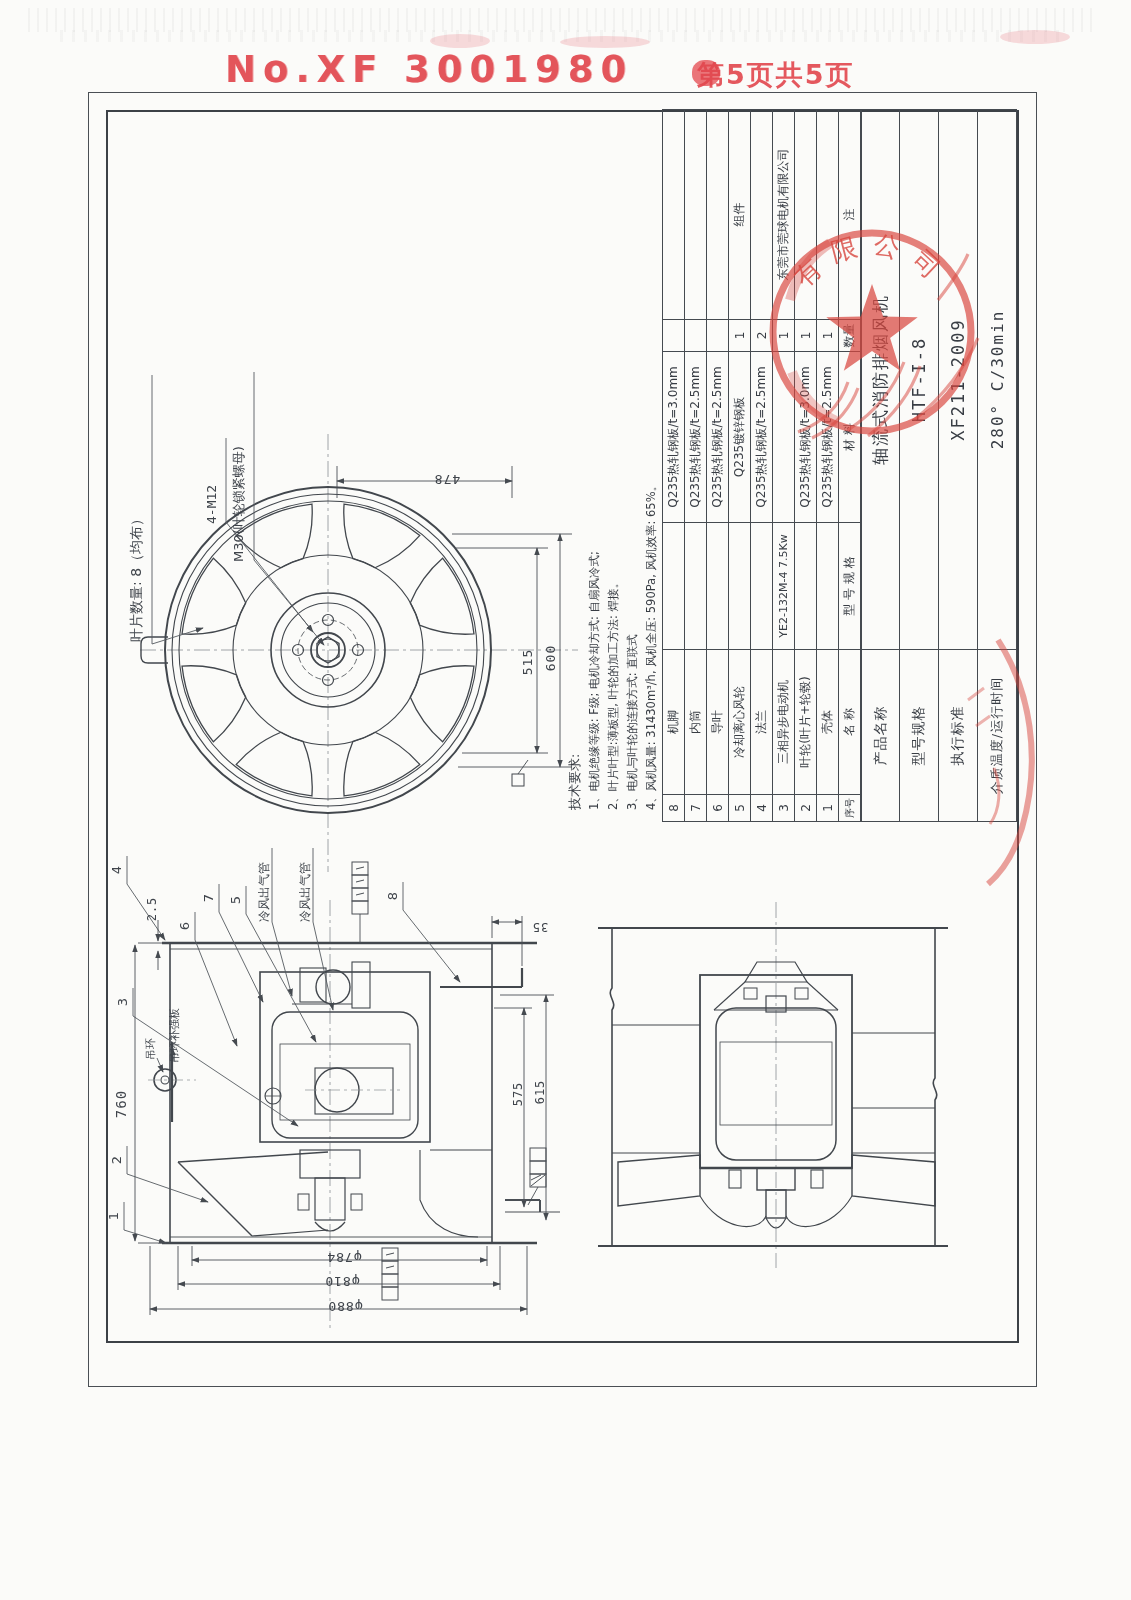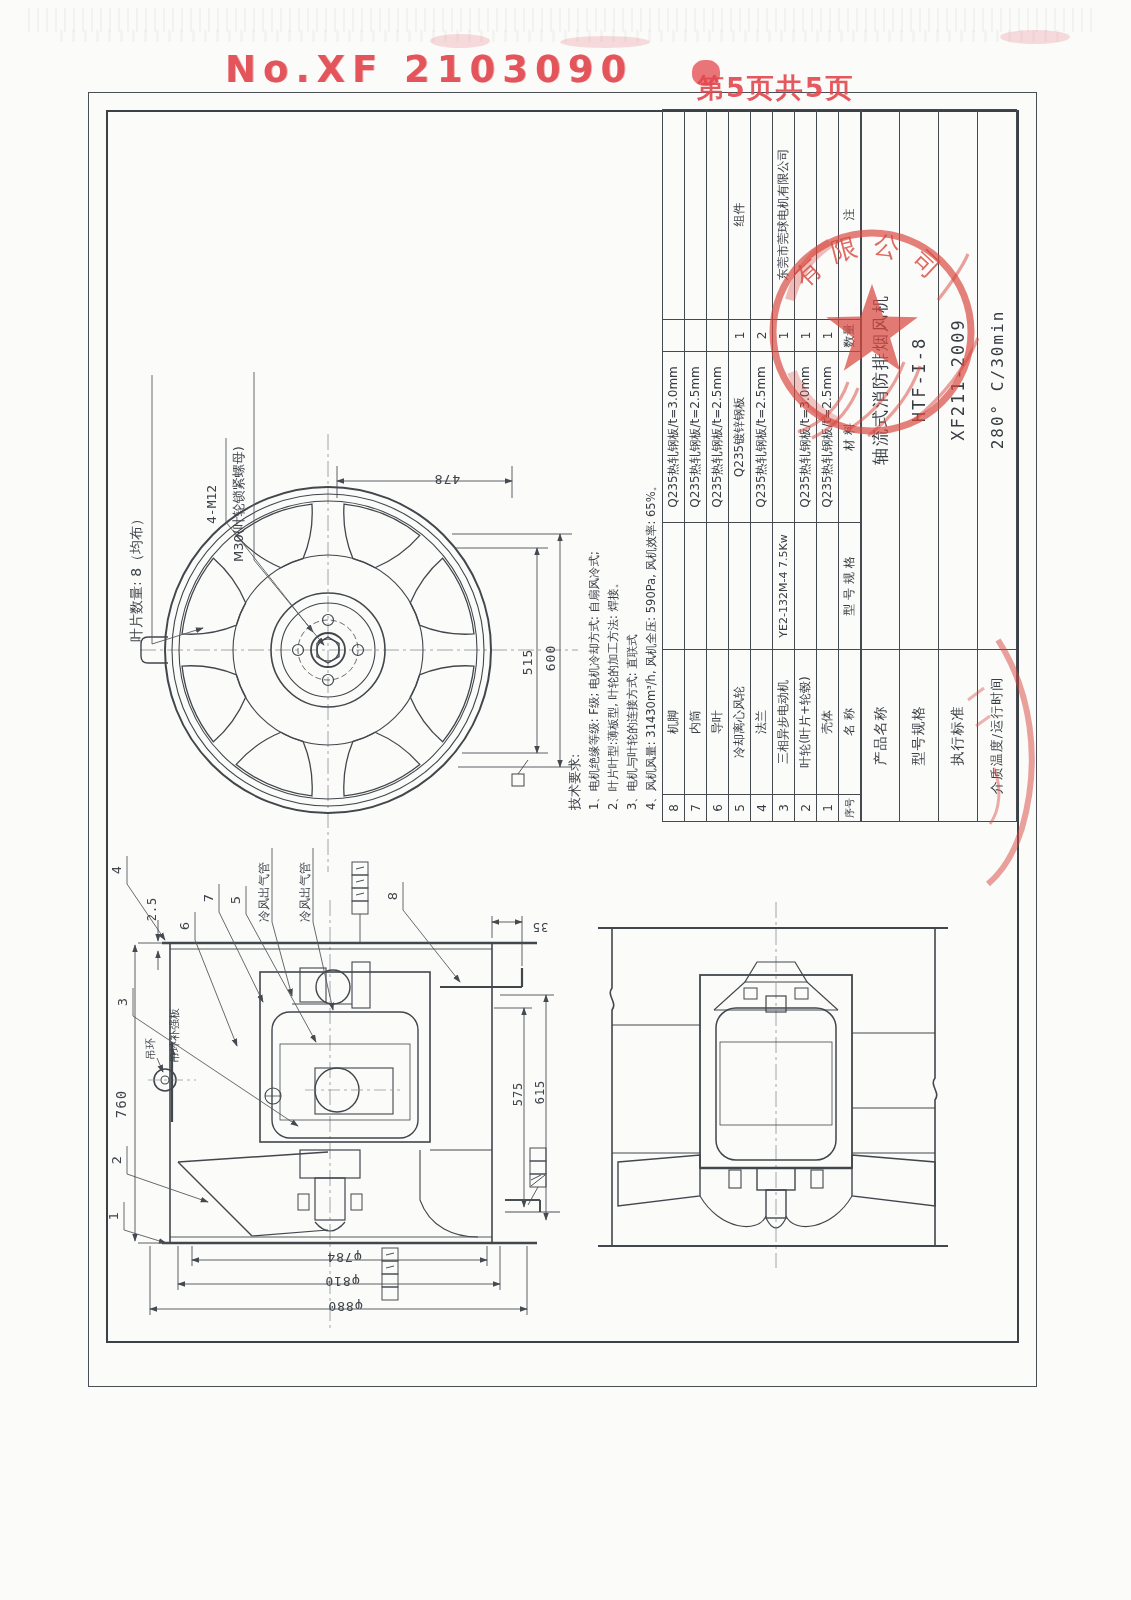--- a/index.html
+++ b/index.html
@@ -8,21 +8,21 @@
   
   .rot90{position:absolute;transform-origin:0 0;transform:rotate(-90deg) translateX(-100%);}
   .rot180{position:absolute;transform:rotate(180deg);}
   
   .border-outer{position:absolute;left:88px;top:92px;width:947px;height:1293px;border:1.6px solid #4a4f55;}
   .border-inner{position:absolute;left:106px;top:110px;width:909px;height:1229px;border:2.2px solid #3c4147;}
   
   .doc-no{position:absolute;left:225px;top:48px;font-size:37px;font-weight:bold;color:#e2474e;
           letter-spacing:7px;opacity:.92;text-shadow:1px 0 0 rgba(224,70,77,.45);}
   .page-info{position:absolute;left:697px;top:57px;font-size:27px;font-weight:bold;color:#e2474e;
-          letter-spacing:2px;opacity:.9;margin-top:13px;}
+          letter-spacing:2px;opacity:.9;}
   .page-blob{position:absolute;left:692px;top:60px;width:28px;height:26px;border-radius:45%;
           background:rgba(228,72,78,.75);}
   
   .noise1{position:absolute;left:28px;top:8px;width:1070px;height:24px;opacity:.45;
     background:repeating-linear-gradient(90deg,rgba(90,90,90,.12) 0 2px,transparent 2px 9px);}
   .noise2{position:absolute;left:60px;top:30px;width:1000px;height:12px;opacity:.3;
     background:repeating-linear-gradient(90deg,rgba(90,90,90,.15) 0 3px,transparent 3px 12px);}
   .pink{position:absolute;border-radius:50%;background:rgba(235,130,140,.28);}
   
   .dtxt{font-size:13px;letter-spacing:1px;color:#3f444b;font-family:"DejaVu Sans Mono",monospace;
@@ -52,21 +52,21 @@
 <body>
 
 <div class="page">
 
   <div class="noise1"></div>
   <div class="noise2"></div>
   <div class="pink" style="left:430px;top:34px;width:60px;height:14px;"></div>
   <div class="pink" style="left:560px;top:36px;width:90px;height:12px;"></div>
   <div class="pink" style="left:1000px;top:30px;width:70px;height:14px;"></div>
 
-  <div class="doc-no z4">No.XF 2103090</div>
+  <div class="doc-no z4">No.XF 3001980</div>
   <div class="page-blob z4"></div>
   <div class="page-info z4">第5页共5页</div>
 
   <div class="border-outer"></div>
   <div class="border-inner"></div>
 
   <svg class="z2" width="1131" height="1600" viewBox="0 0 1131 1600">
     <defs>
       <marker id="ar" viewBox="0 0 10 10" refX="9" refY="5" markerWidth="9" markerHeight="9" orient="auto-start-reverse">
         <path d="M0,1.5 L10,5 L0,8.5 z" fill="#454a50"></path>

